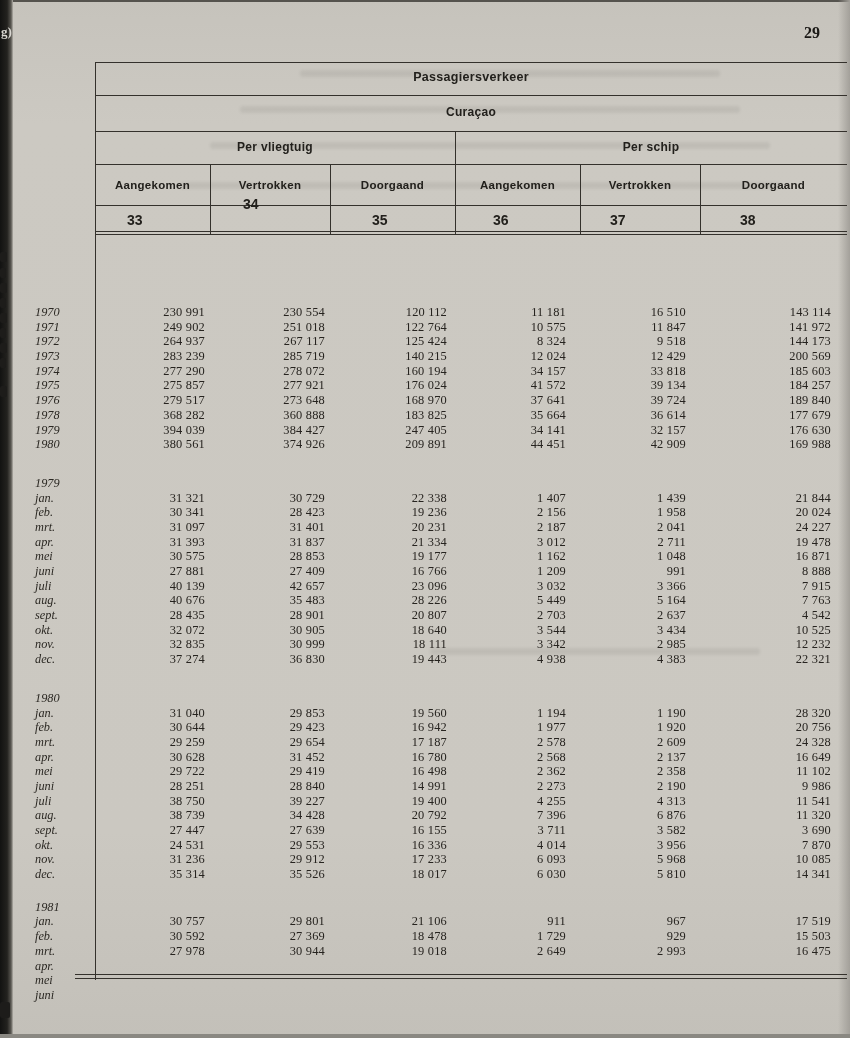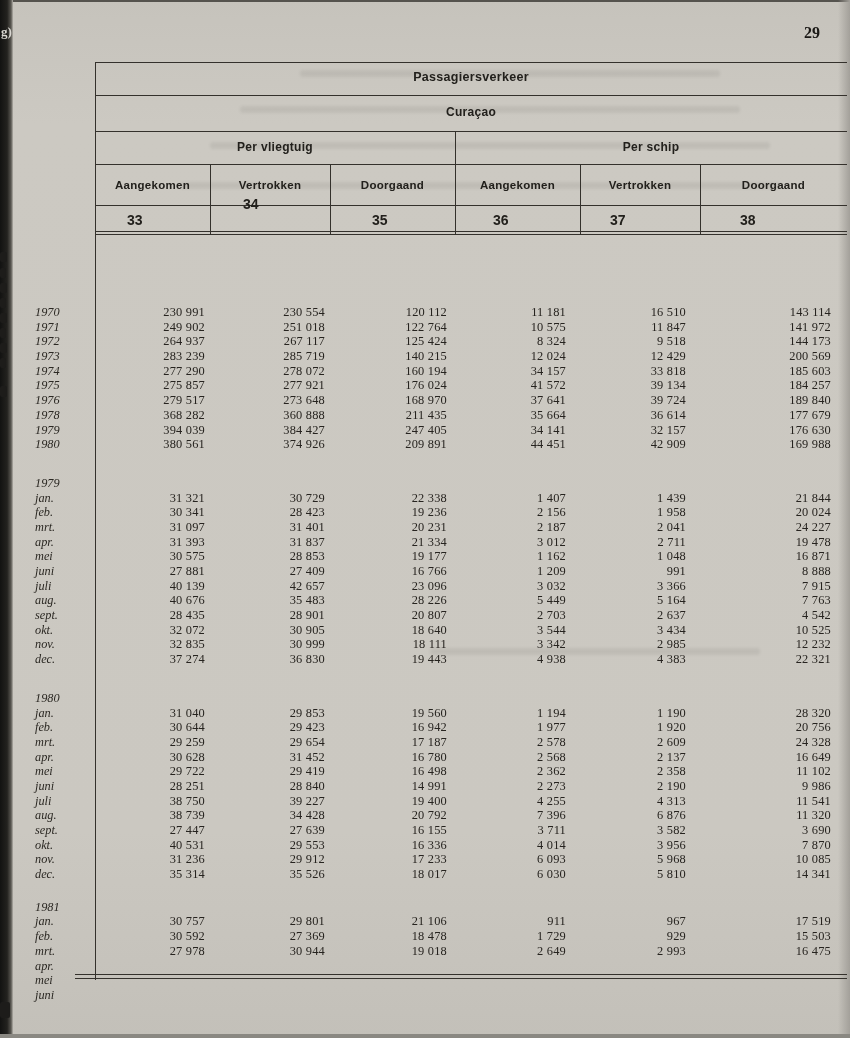--- a/index.html
+++ b/index.html
@@ -165,21 +165,21 @@
         <div class="cell c2">273 648</div>
         <div class="cell c3">168 970</div>
         <div class="cell c4">37 641</div>
         <div class="cell c5">39 724</div>
         <div class="cell c6">189 840</div>
       </div>
       <div class="row">
         <div class="stub">1978</div>
         <div class="cell c1">368 282</div>
         <div class="cell c2">360 888</div>
-        <div class="cell c3">211 435</div>
+        <div class="cell c3">183 825</div>
         <div class="cell c4">35 664</div>
         <div class="cell c5">36 614</div>
         <div class="cell c6">177 679</div>
       </div>
       <div class="row">
         <div class="stub">1979</div>
         <div class="cell c1">394 039</div>
         <div class="cell c2">384 427</div>
         <div class="cell c3">247 405</div>
         <div class="cell c4">34 141</div>
@@ -385,21 +385,21 @@
         <div class="stub">sept.</div>
         <div class="cell c1">27 447</div>
         <div class="cell c2">27 639</div>
         <div class="cell c3">16 155</div>
         <div class="cell c4">3 711</div>
         <div class="cell c5">3 582</div>
         <div class="cell c6">3 690</div>
       </div>
       <div class="row">
         <div class="stub">okt.</div>
-        <div class="cell c1">40 531</div>
+        <div class="cell c1">24 531</div>
         <div class="cell c2">29 553</div>
         <div class="cell c3">16 336</div>
         <div class="cell c4">4 014</div>
         <div class="cell c5">3 956</div>
         <div class="cell c6">7 870</div>
       </div>
       <div class="row">
         <div class="stub">nov.</div>
         <div class="cell c1">31 236</div>
         <div class="cell c2">29 912</div>

